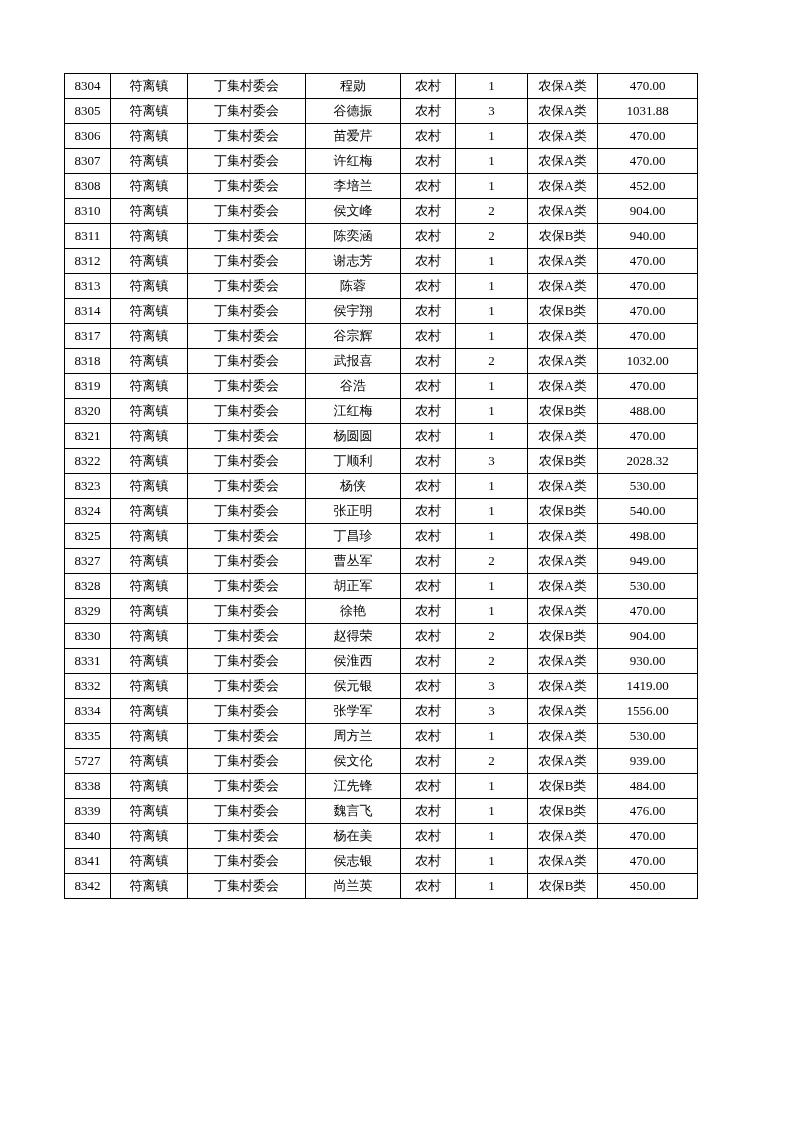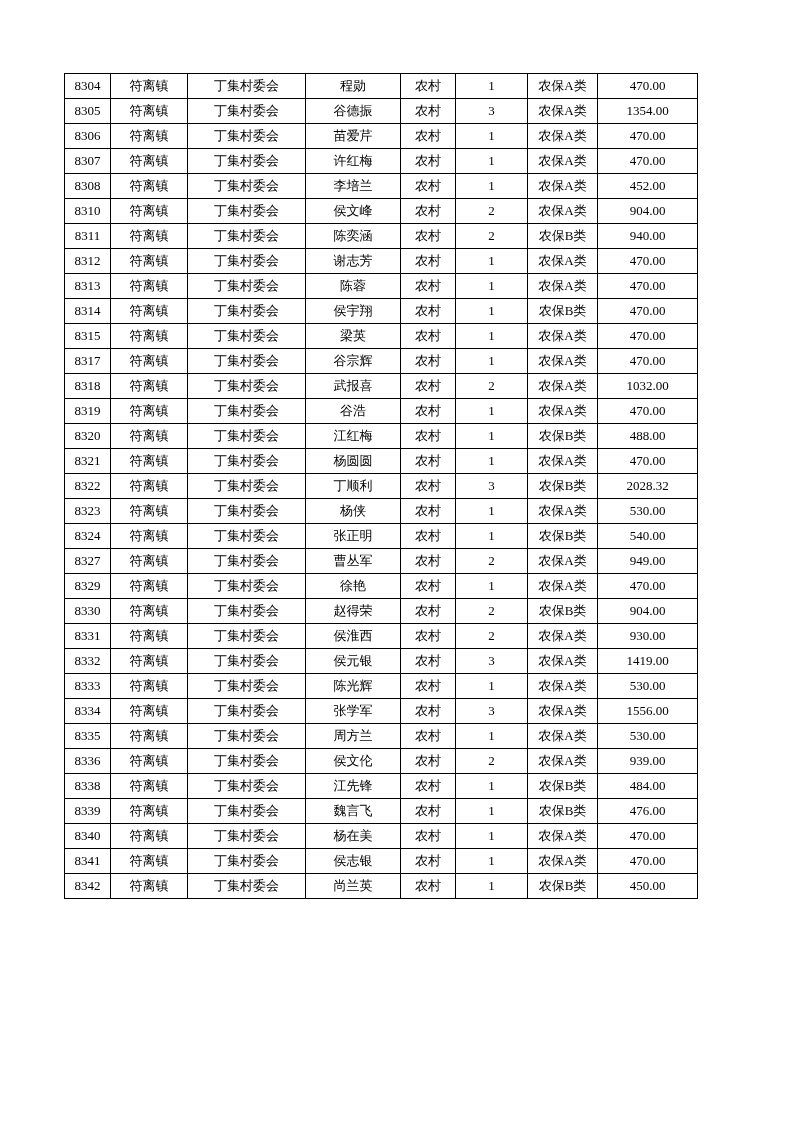--- a/index.html
+++ b/index.html
@@ -71,21 +71,21 @@
           <td>470.00</td>
         </tr>
         <tr>
           <td>8305</td>
           <td>符离镇</td>
           <td>丁集村委会</td>
           <td>谷德振</td>
           <td>农村</td>
           <td>3</td>
           <td>农保A类</td>
-          <td>1354.00</td>
+          <td>1031.88</td>
         </tr>
         <tr>
           <td>8306</td>
           <td>符离镇</td>
           <td>丁集村委会</td>
           <td>苗爱芹</td>
           <td>农村</td>
           <td>1</td>
           <td>农保A类</td>
           <td>470.00</td>
@@ -154,30 +154,20 @@
           <td>8314</td>
           <td>符离镇</td>
           <td>丁集村委会</td>
           <td>侯宇翔</td>
           <td>农村</td>
           <td>1</td>
           <td>农保B类</td>
           <td>470.00</td>
         </tr>
         <tr>
-          <td>8315</td>
-          <td>符离镇</td>
-          <td>丁集村委会</td>
-          <td>梁英</td>
-          <td>农村</td>
-          <td>1</td>
-          <td>农保A类</td>
-          <td>470.00</td>
-        </tr>
-        <tr>
           <td>8317</td>
           <td>符离镇</td>
           <td>丁集村委会</td>
           <td>谷宗辉</td>
           <td>农村</td>
           <td>1</td>
           <td>农保A类</td>
           <td>470.00</td>
         </tr>
         <tr>
@@ -244,30 +234,50 @@
           <td>8324</td>
           <td>符离镇</td>
           <td>丁集村委会</td>
           <td>张正明</td>
           <td>农村</td>
           <td>1</td>
           <td>农保B类</td>
           <td>540.00</td>
         </tr>
         <tr>
+          <td>8325</td>
+          <td>符离镇</td>
+          <td>丁集村委会</td>
+          <td>丁昌珍</td>
+          <td>农村</td>
+          <td>1</td>
+          <td>农保A类</td>
+          <td>498.00</td>
+        </tr>
+        <tr>
           <td>8327</td>
           <td>符离镇</td>
           <td>丁集村委会</td>
           <td>曹丛军</td>
           <td>农村</td>
           <td>2</td>
           <td>农保A类</td>
           <td>949.00</td>
         </tr>
         <tr>
+          <td>8328</td>
+          <td>符离镇</td>
+          <td>丁集村委会</td>
+          <td>胡正军</td>
+          <td>农村</td>
+          <td>1</td>
+          <td>农保A类</td>
+          <td>530.00</td>
+        </tr>
+        <tr>
           <td>8329</td>
           <td>符离镇</td>
           <td>丁集村委会</td>
           <td>徐艳</td>
           <td>农村</td>
           <td>1</td>
           <td>农保A类</td>
           <td>470.00</td>
         </tr>
         <tr>
@@ -294,51 +304,41 @@
           <td>8332</td>
           <td>符离镇</td>
           <td>丁集村委会</td>
           <td>侯元银</td>
           <td>农村</td>
           <td>3</td>
           <td>农保A类</td>
           <td>1419.00</td>
         </tr>
         <tr>
-          <td>8333</td>
-          <td>符离镇</td>
-          <td>丁集村委会</td>
-          <td>陈光辉</td>
+          <td>8334</td>
+          <td>符离镇</td>
+          <td>丁集村委会</td>
+          <td>张学军</td>
+          <td>农村</td>
+          <td>3</td>
+          <td>农保A类</td>
+          <td>1556.00</td>
+        </tr>
+        <tr>
+          <td>8335</td>
+          <td>符离镇</td>
+          <td>丁集村委会</td>
+          <td>周方兰</td>
           <td>农村</td>
           <td>1</td>
           <td>农保A类</td>
           <td>530.00</td>
         </tr>
         <tr>
-          <td>8334</td>
-          <td>符离镇</td>
-          <td>丁集村委会</td>
-          <td>张学军</td>
-          <td>农村</td>
-          <td>3</td>
-          <td>农保A类</td>
-          <td>1556.00</td>
-        </tr>
-        <tr>
-          <td>8335</td>
-          <td>符离镇</td>
-          <td>丁集村委会</td>
-          <td>周方兰</td>
-          <td>农村</td>
-          <td>1</td>
-          <td>农保A类</td>
-          <td>530.00</td>
-        </tr>
-        <tr>
-          <td>8336</td>
+          <td>5727</td>
           <td>符离镇</td>
           <td>丁集村委会</td>
           <td>侯文伦</td>
           <td>农村</td>
           <td>2</td>
           <td>农保A类</td>
           <td>939.00</td>
         </tr>
         <tr>
           <td>8338</td>

